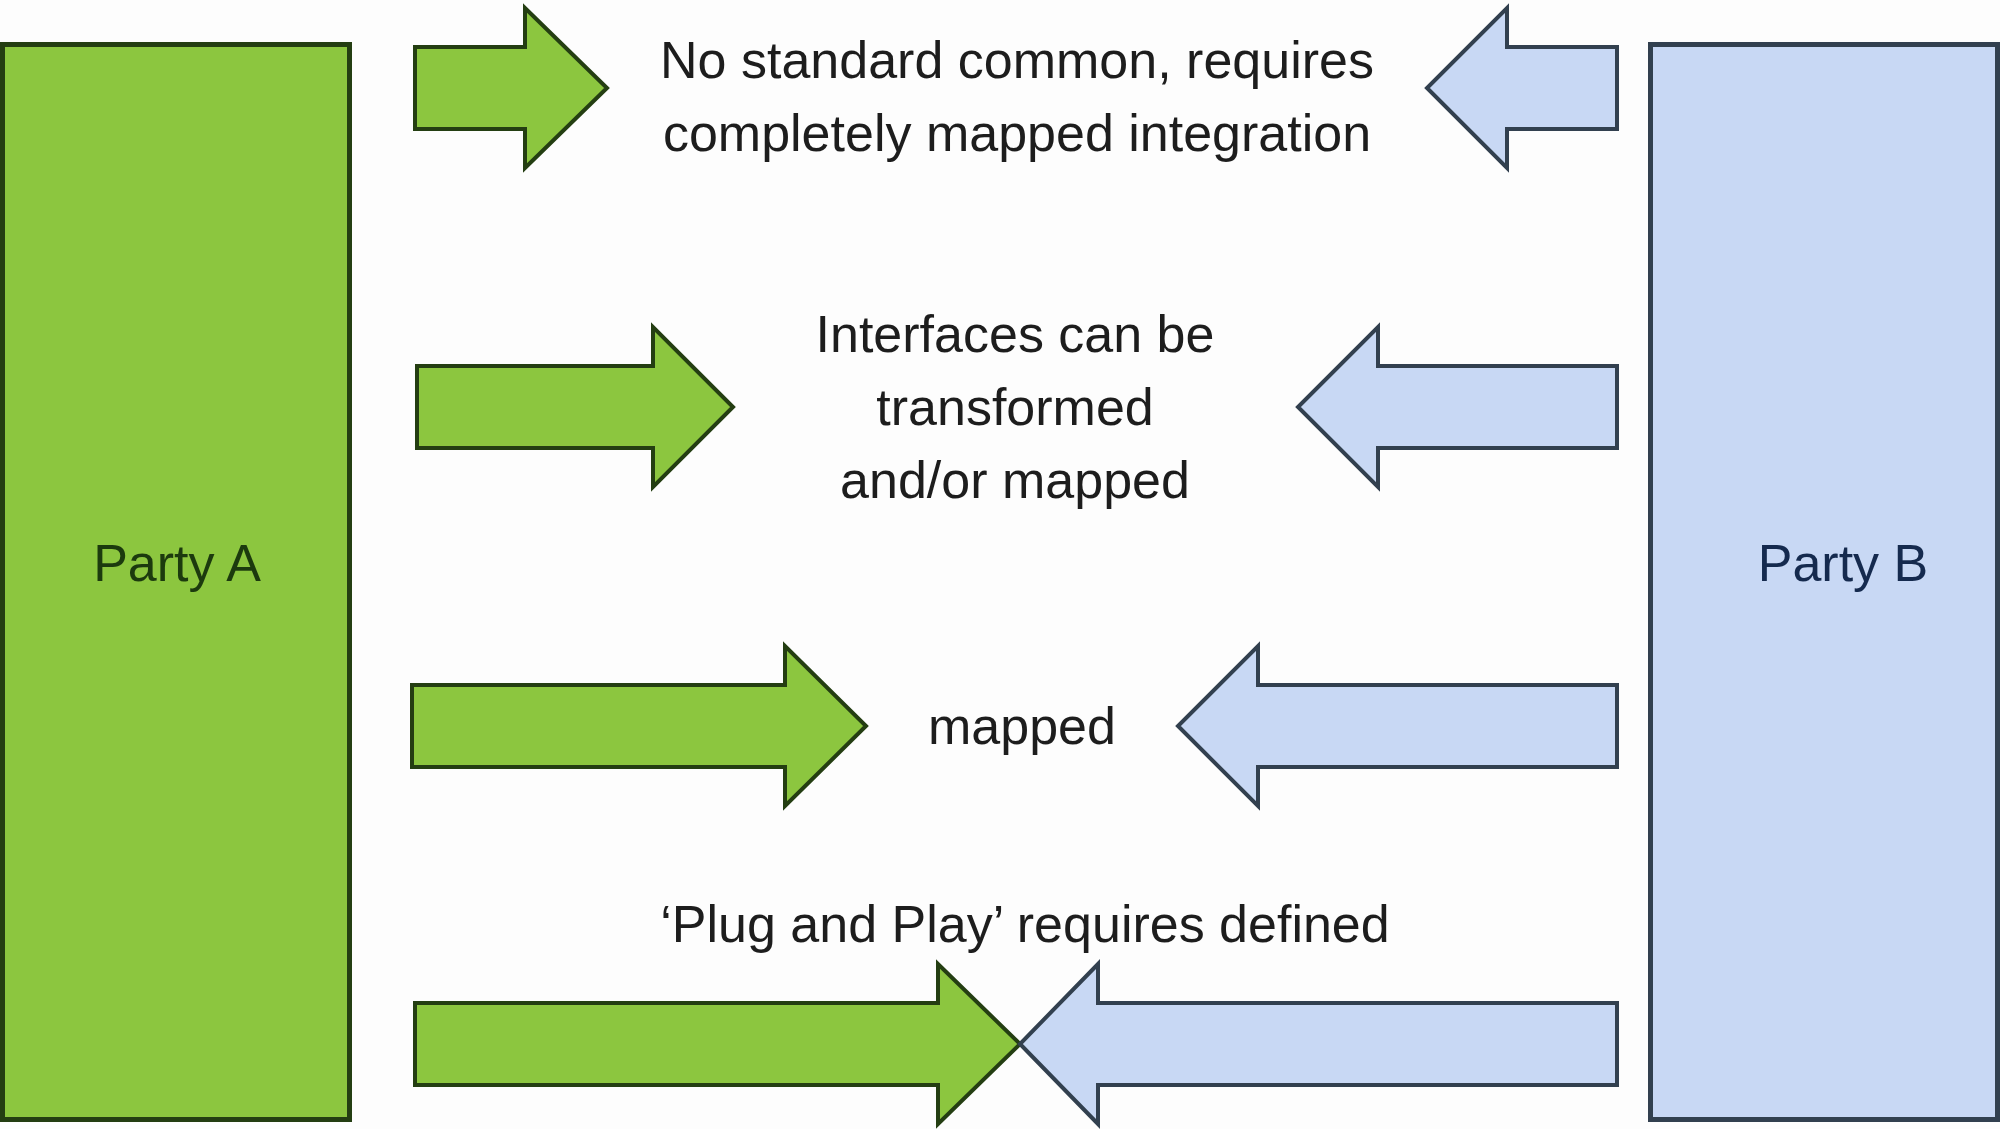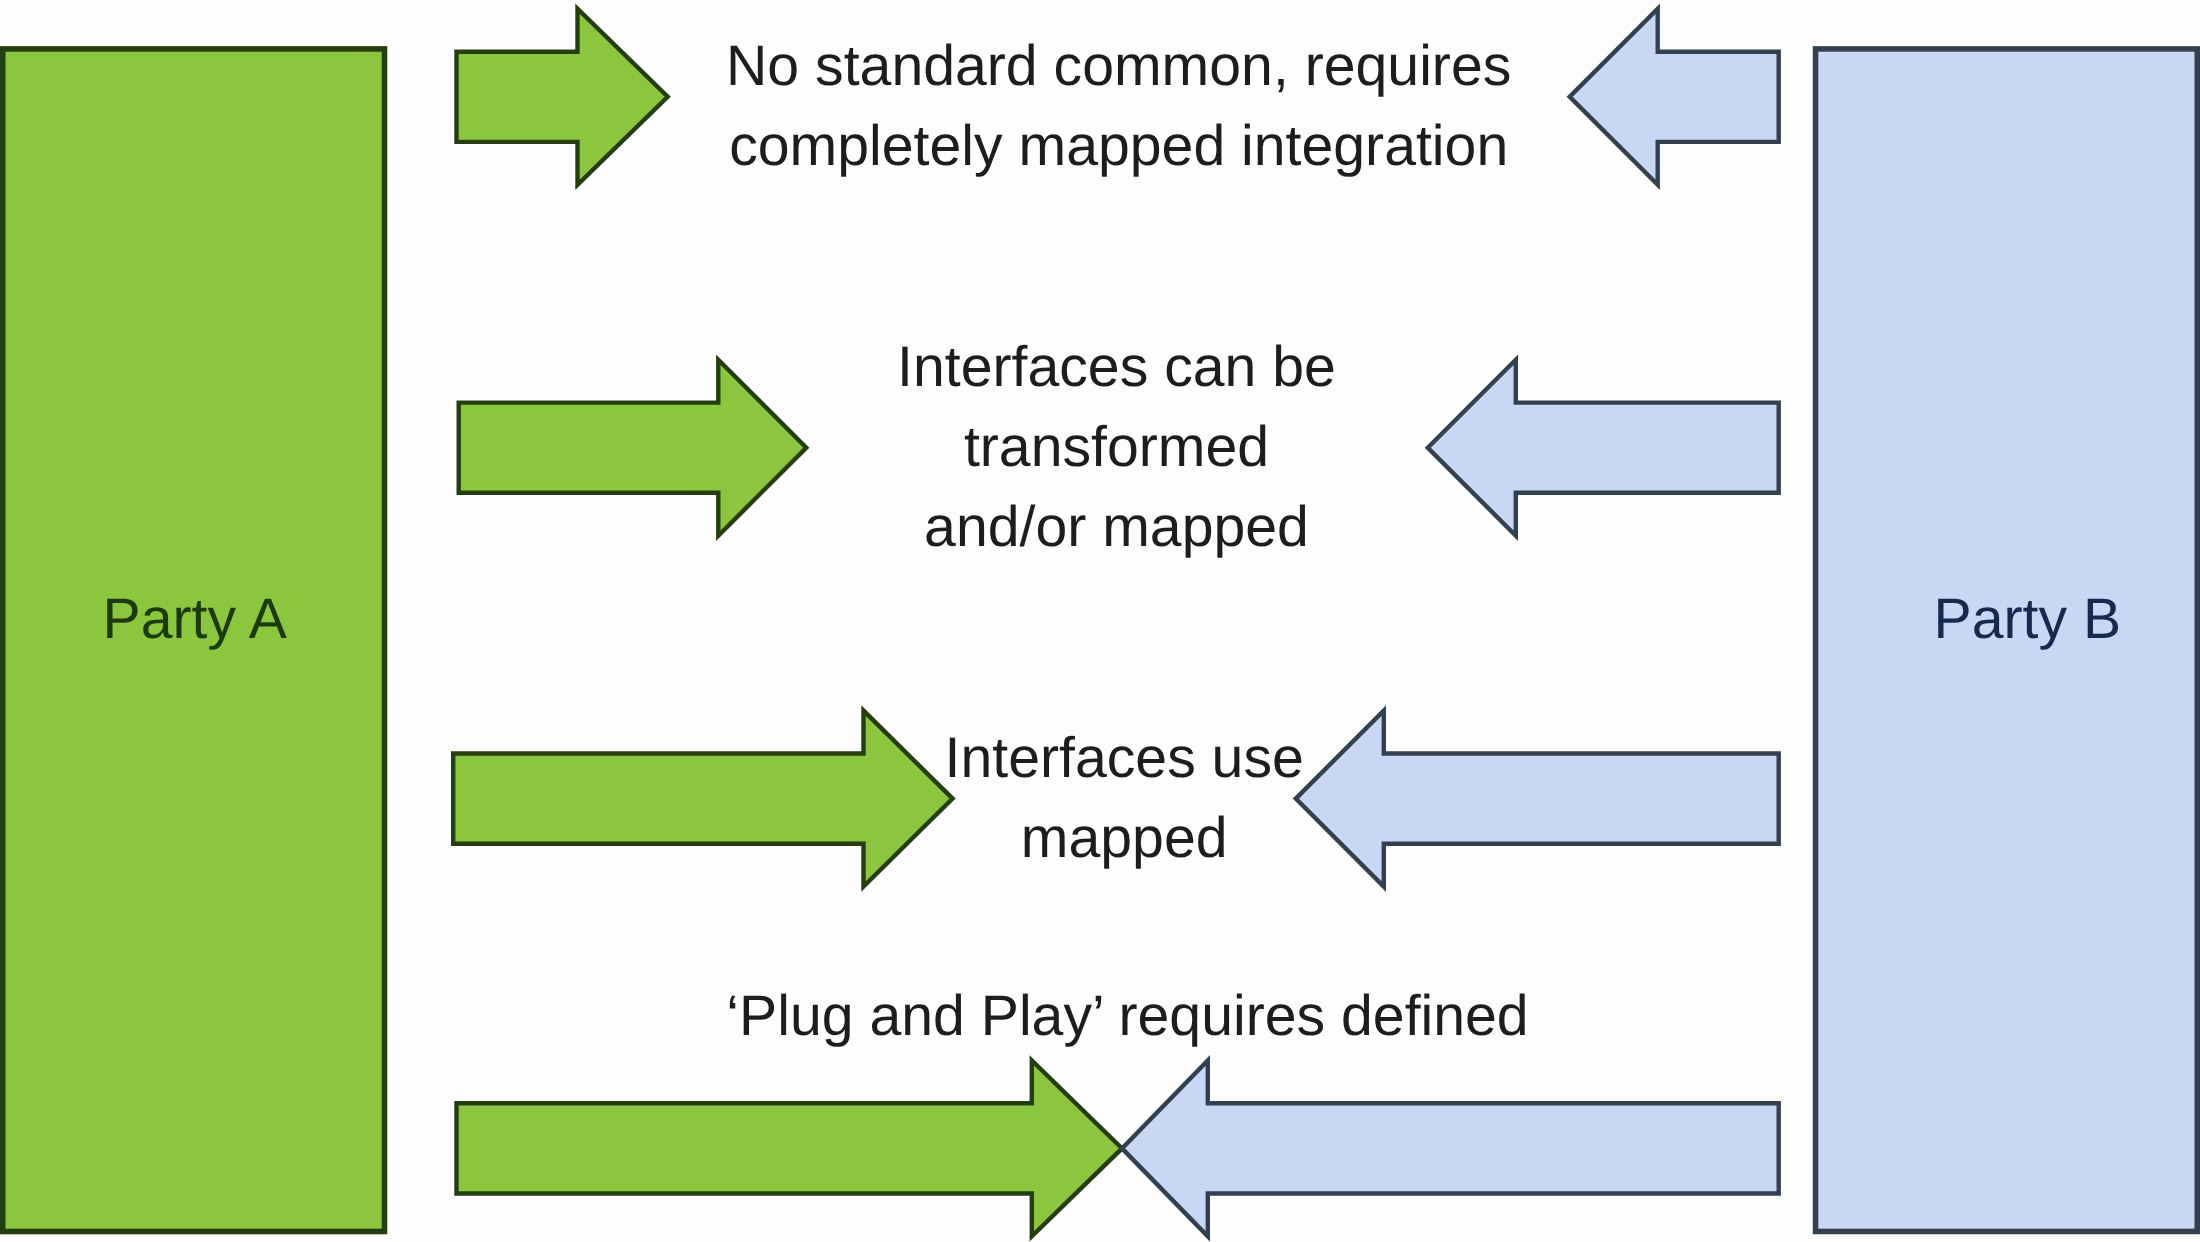--- a/index.html
+++ b/index.html
@@ -104,21 +104,20 @@
     <span class="tline">completely mapped integration</span>
   </div>
 
   <div class="row-label" style="left:1015px;top:407px">
     <span class="tline">Interfaces can be</span>
     <span class="tline">transformed</span>
     <span class="tline">and/or mapped</span>
   </div>
 
   <div class="row-label" style="left:1022px;top:726px">
-    <span class="tline">Interfaces use</span>
     <span class="tline">mapped</span>
   </div>
 
   <div class="row-label" style="left:1025px;top:924px">
     <span class="tline">‘Plug and Play’ requires defined</span>
   </div>
 
 </div>
 
 </body></html>

